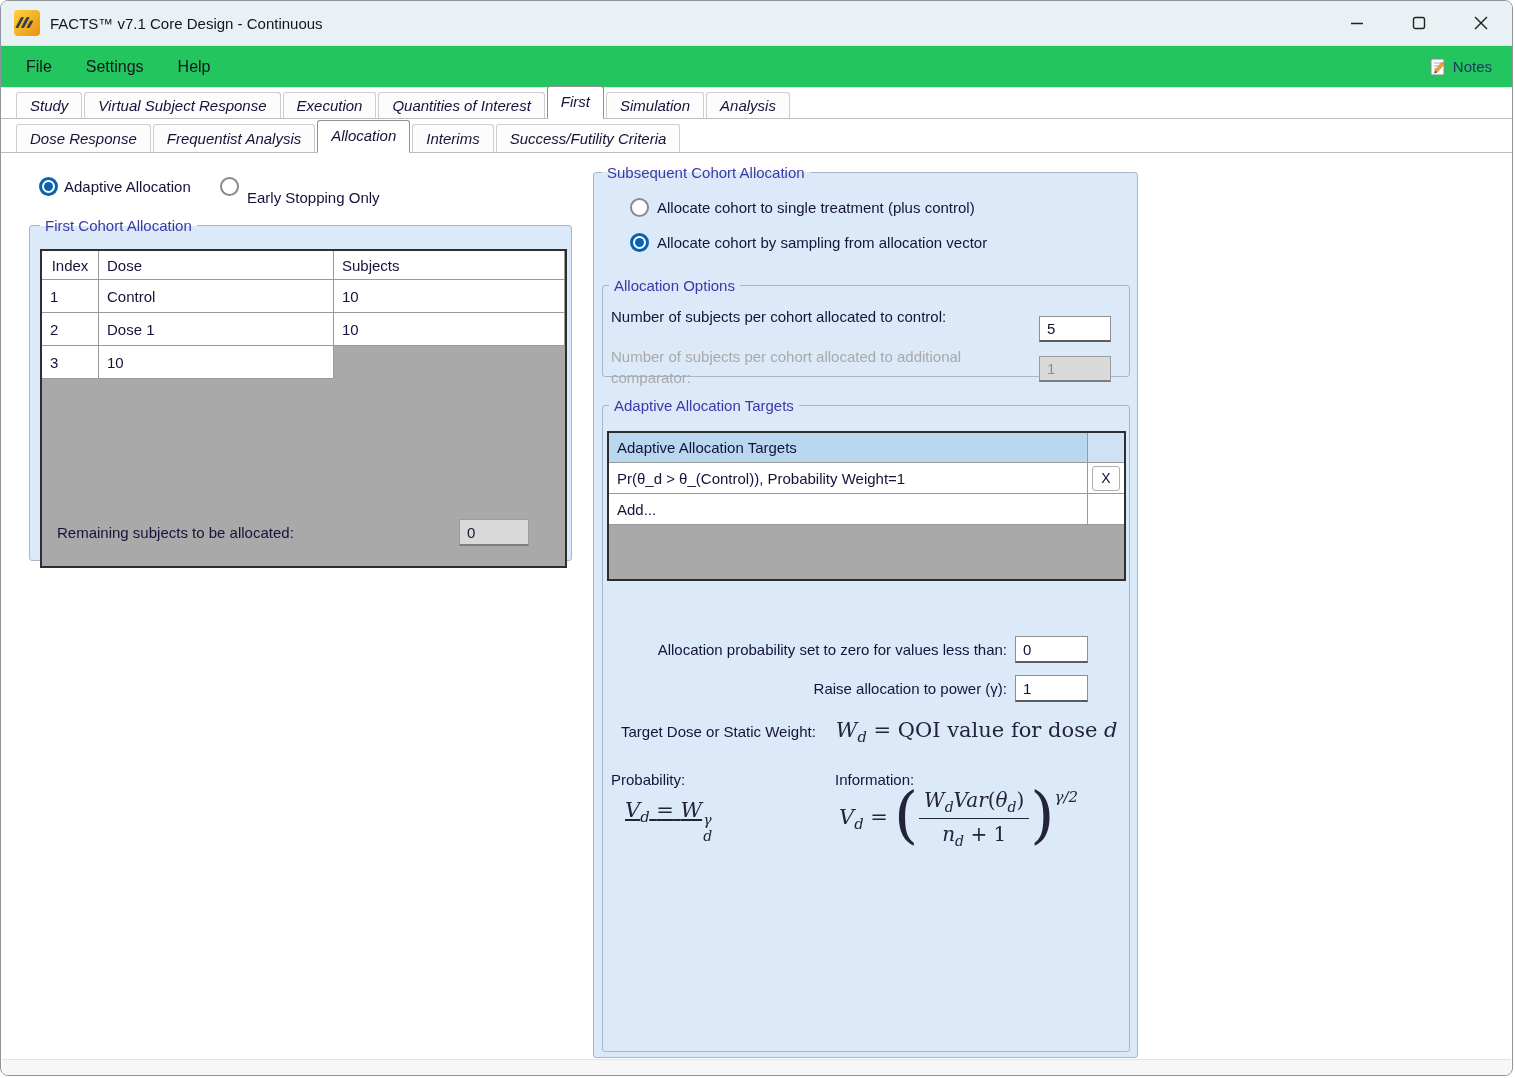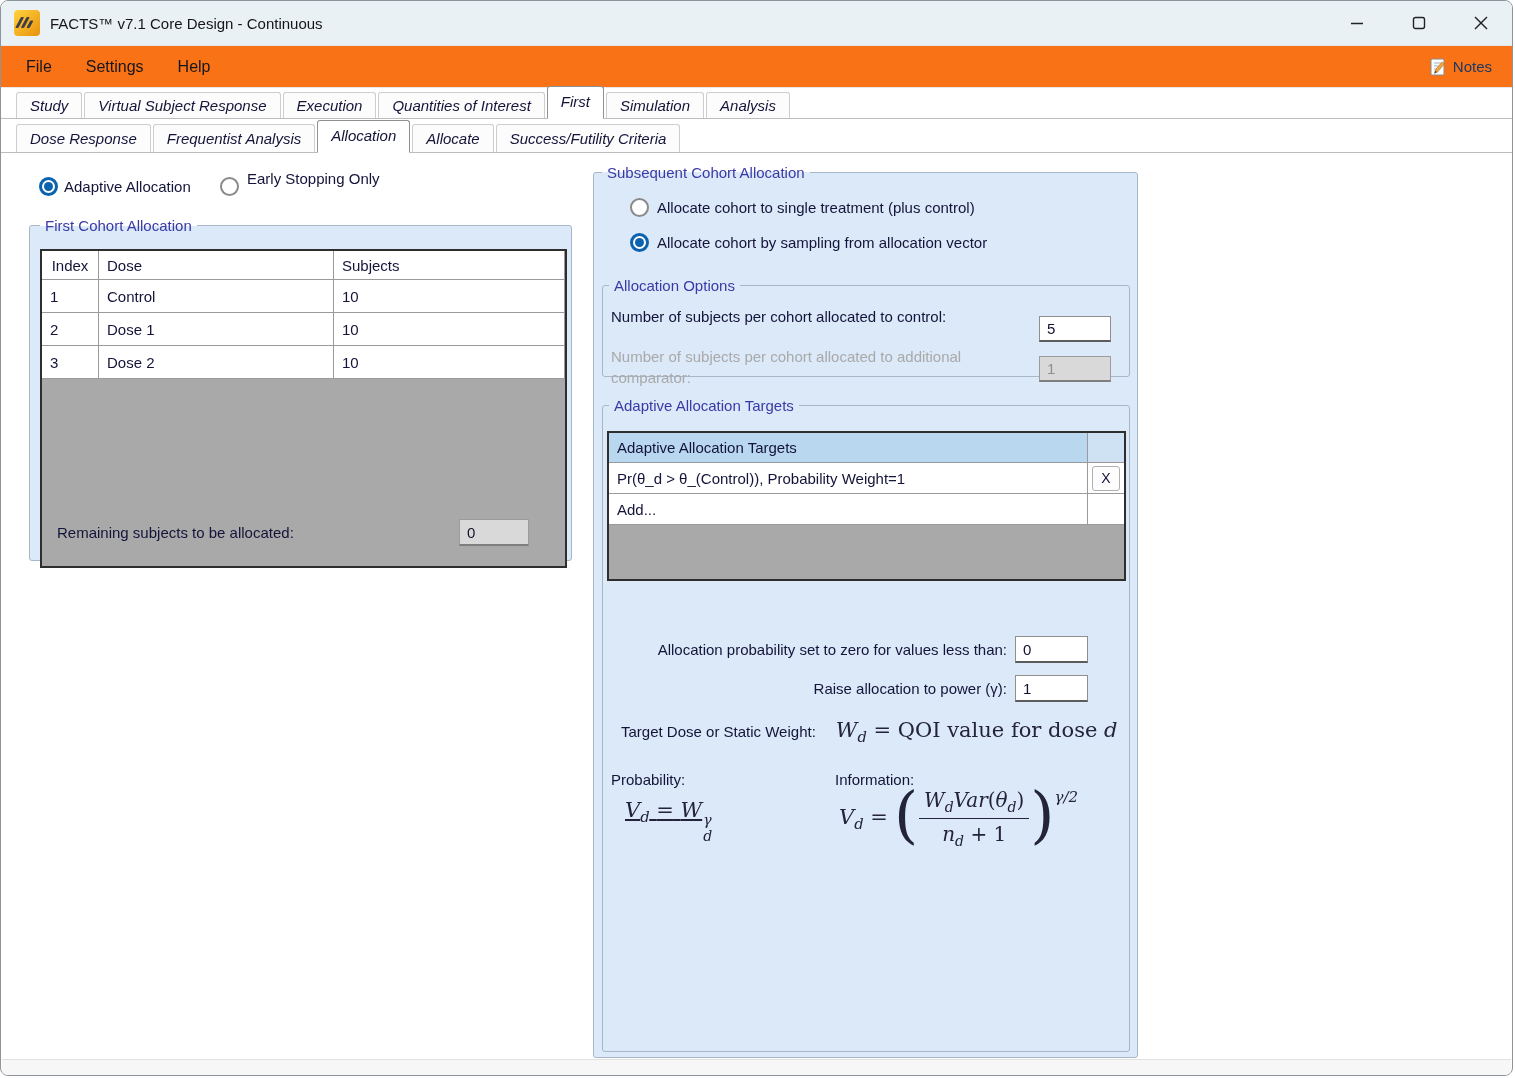--- a/index.html
+++ b/index.html
@@ -9,21 +9,21 @@
     border:1px solid #8d949b; border-radius:8px; background:#ffffff; overflow:hidden; }
 
   
   .titlebar { height:45px; background:#e9f1f4; display:flex; align-items:center; border-bottom:1px solid #dde7ea; }
   .app-icon { width:26px; height:26px; margin-left:13px; flex:0 0 auto; }
   .title-text { margin-left:10px; font-size:15px; color:#15151a; }
   .win-controls { margin-left:auto; display:flex; height:100%; }
   .wc { width:62px; height:100%; display:flex; align-items:center; justify-content:center; cursor:default; }
 
   
-  .menubar { height:42px; background:#f97316; display:flex; align-items:center; padding:0 20px 0 25px; border-bottom:1px solid #e8e8e8; }
+  .menubar { height:42px; background:#22c55e; display:flex; align-items:center; padding:0 20px 0 25px; border-bottom:1px solid #e8e8e8; }
   .menu-item { font-size:16px; color:#15151d; margin-right:34px; }
   .notes { margin-left:auto; display:flex; align-items:center; gap:5px; font-size:15px; color:#1c3863; }
 
   
   .tabstrip { display:flex; align-items:flex-end; padding-left:15px; border-bottom:1px solid #bcbcbc; position:relative; background:#fff;font-style:italic; }
   .maintabs { height:31px; }
   .subtabs  { height:34px; }
   .tab { font-size:15px; color:#14143a; padding:0 13px; background:#fcfcfc;
     border:1px solid #cecece; border-bottom:none; border-radius:3px 3px 0 0; margin-right:2px; white-space:nowrap; }
   .maintabs .tab { height:26px; line-height:25px; }
@@ -169,49 +169,48 @@
     <div class="tab">Quantities of Interest</div>
     <div class="tab active">First</div>
     <div class="tab">Simulation</div>
     <div class="tab">Analysis</div>
   </div>
 
   <div class="tabstrip subtabs">
     <div class="tab">Dose Response</div>
     <div class="tab">Frequentist Analysis</div>
     <div class="tab active">Allocation</div>
-    <div class="tab">Allocate</div>
+    <div class="tab">Interims</div>
     <div class="tab">Success/Futility Criteria</div>
   </div>
 
   <div class="content">
 
     <div class="rb on" style="left:38px; top:176px;"></div>
     <span class="lbl" style="left:63px; top:177px;">Adaptive Allocation</span>
     <div class="rb off" style="left:219px; top:176px;"></div>
-    <span class="lbl" style="left:246px; top:169px;">Early Stopping Only</span>
+    <span class="lbl" style="left:246px; top:188px;">Early Stopping Only</span>
 
     <div class="group" style="left:28px; top:224px; width:543px; height:336px;">
       <span class="group-label outer" style="left:10px;">First Cohort Allocation</span>
 
       <div class="fc-table">
         <div class="fc-cell hdr first">Index</div>
         <div class="fc-cell hdr">Dose</div>
         <div class="fc-cell hdr">Subjects</div>
 
         <div class="fc-cell">1</div>
         <div class="fc-cell">Control</div>
         <div class="fc-cell">10</div>
 
         <div class="fc-cell">2</div>
         <div class="fc-cell">Dose 1</div>
         <div class="fc-cell">10</div>
 
         <div class="fc-cell">3</div>
-        <div class="fc-cell">Dose 2</div>
         <div class="fc-cell">10</div>
 
         <div class="fc-filler"></div>
       </div>
 
       <span class="lbl" style="left:27px; top:298px;">Remaining subjects to be allocated:</span>
       <input class="tb dis dis-dark" style="left: 429px; top: 293px; width: 70px; height: 27px;" readonly="" value="0">
     </div>
 
     <div class="group" style="left:592px; top:171px; width:545px; height:886px;padding-left:16px;">

